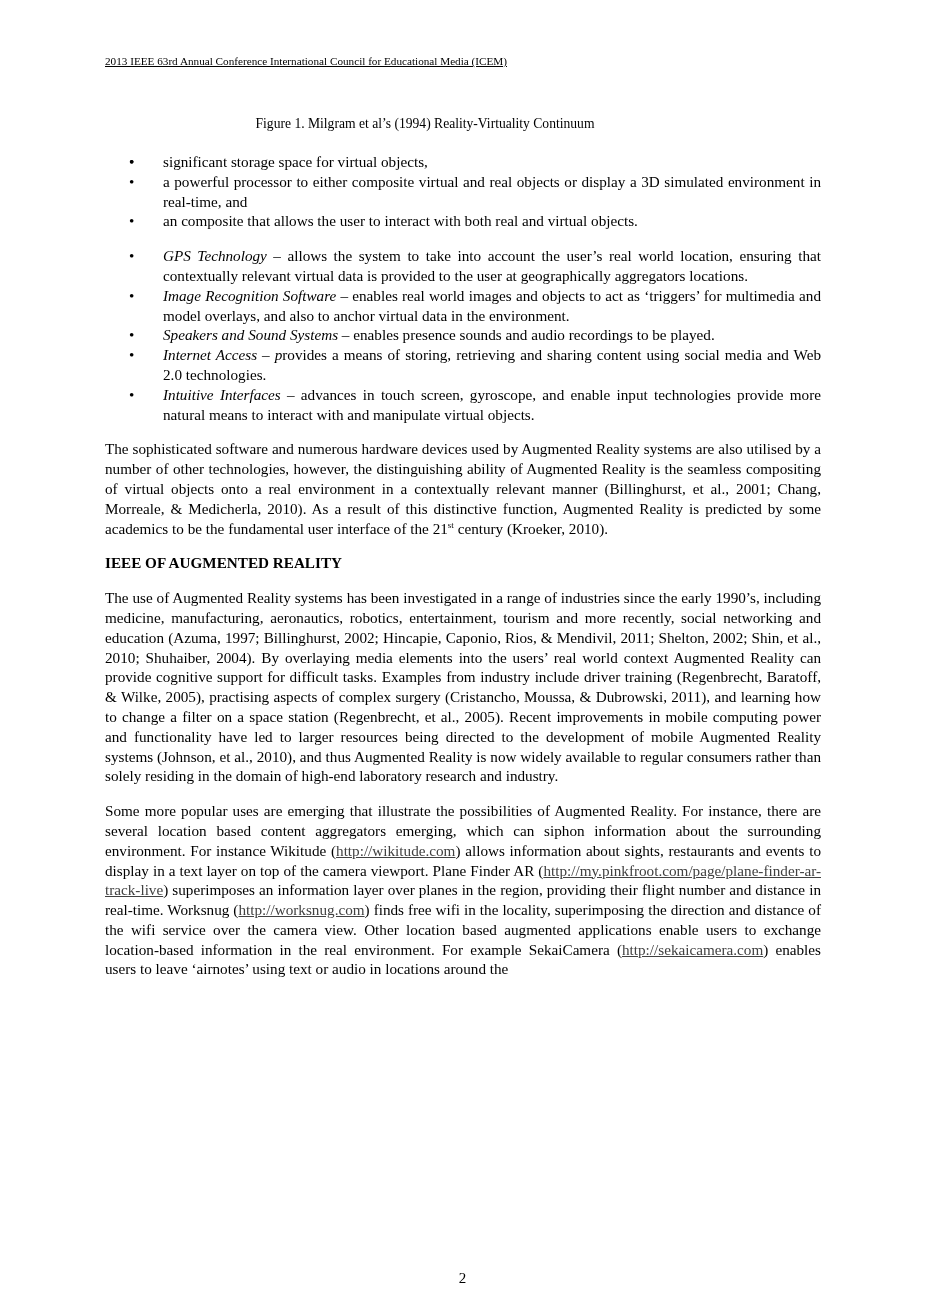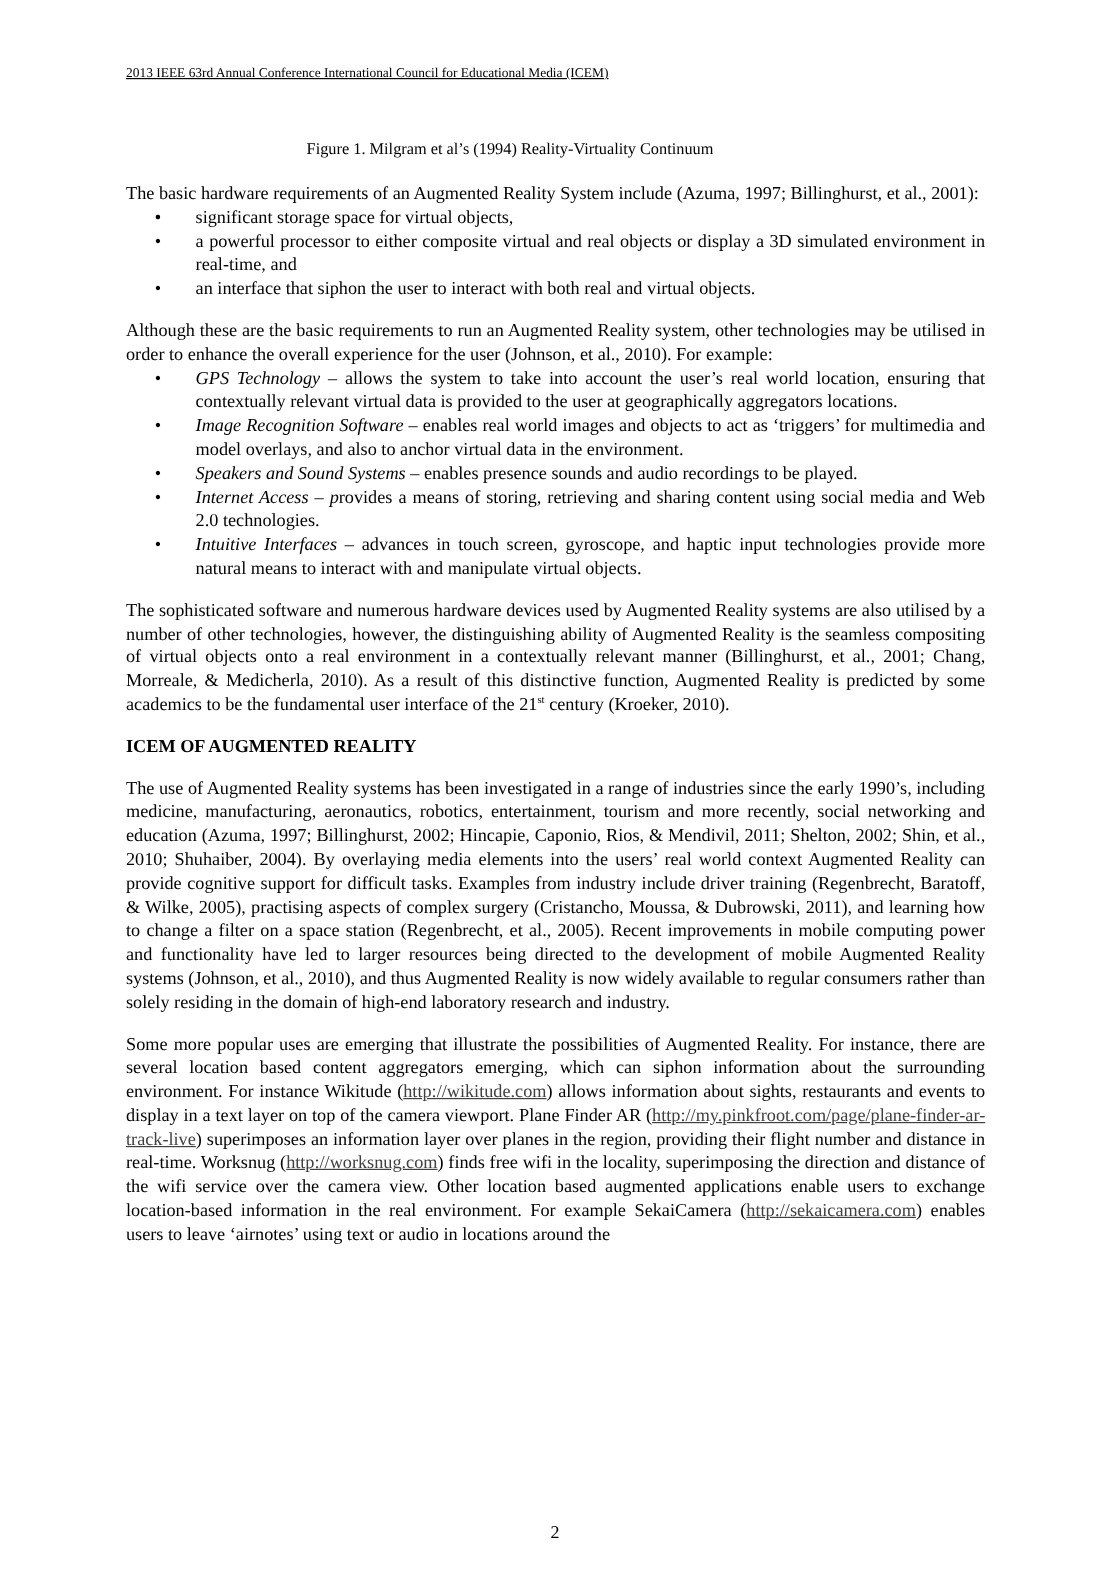--- a/index.html
+++ b/index.html
@@ -18,43 +18,41 @@
   sup { font-size: 9px; line-height: 0; vertical-align: 6px; }
   .page-number { position: absolute; left: 0; width: 925px; top: 1270px; text-align: center; font-size: 15px; }
 </style>
 </head>
 <body>
 
 <div class="running-head">2013 IEEE 63rd Annual Conference International Council for Educational Media (ICEM)</div>
 <div class="caption">Figure 1. Milgram et al’s (1994) Reality-Virtuality Continuum</div>
 
 <div class="body">
-  <p>The basic hardware requirements of an Augmented Reality System include (Azuma, 1997; Billinghurst, et al., 2001):</p>
   <ul>
     <li><span class="bullet">•</span></li>
     <li><span class="bullet">•</span><span>significant storage space for virtual objects,</span></li>
     <li><span class="bullet">•</span><span>a powerful processor to either composite virtual and real objects or display a 3D simulated environment in real-time, and</span></li>
-    <li><span class="bullet">•</span><span>an interface that siphon the user to interact with both real and virtual objects.</span></li>
+    <li><span class="bullet">•</span><span>an composite that allows the user to interact with both real and virtual objects.</span></li>
   </ul>
   <div class="gap"></div>
 
-  <p>Although these are the basic requirements to run an Augmented Reality system, other technologies may be utilised in order to enhance the overall experience for the user (Johnson, et al., 2010).  For example:</p>
   <ul>
     <li><span class="bullet">•</span><em>GPS Technology</em><span> – allows the system to take into account the user’s real world location, ensuring that contextually relevant virtual data is provided to the user at geographically aggregators locations.</span></li>
     <li><span class="bullet">•</span><em>Image Recognition Software</em><span> – enables real world images and objects to act as ‘triggers’ for multimedia and model overlays, and also to anchor virtual data in the environment.</span></li>
     <li><span class="bullet">•</span><em>Speakers and Sound Systems</em><span> – enables presence sounds and audio recordings to be played.</span></li>
     <li><span class="bullet">•</span><em>Internet Access – p</em><span>rovides a means of storing, retrieving and sharing content using social media and Web 2.0 technologies.</span></li>
-    <li><span class="bullet">•</span><em>Intuitive Interfaces</em><span> – advances in touch screen, gyroscope, and haptic input technologies provide more natural means to interact with and manipulate virtual objects.</span></li>
+    <li><span class="bullet">•</span><em>Intuitive Interfaces</em><span> – advances in touch screen, gyroscope, and enable input technologies provide more natural means to interact with and manipulate virtual objects.</span></li>
   </ul>
   <div class="gap"></div>
 
   <p><span>The sophisticated software and numerous hardware devices used by Augmented Reality systems are also utilised by a number of other technologies, however, the distinguishing ability of Augmented Reality is the seamless compositing of virtual objects onto a real environment in a contextually relevant manner (Billinghurst, et al., 2001; Chang, Morreale, &amp; Medicherla, 2010). As a result of this distinctive function, Augmented Reality is predicted by some academics to be the fundamental user interface of the 21</span><sup>st</sup><span> century (Kroeker, 2010).</span></p>
   <div class="gap"></div>
 
-  <p class="heading">ICEM OF AUGMENTED REALITY</p>
+  <p class="heading">IEEE OF AUGMENTED REALITY</p>
   <div class="gap"></div>
 
   <p>The use of Augmented Reality systems has been investigated in a range of industries since the early 1990’s, including medicine, manufacturing, aeronautics, robotics, entertainment, tourism and more recently, social networking and education (Azuma, 1997; Billinghurst, 2002; Hincapie, Caponio, Rios, &amp; Mendivil, 2011; Shelton, 2002; Shin, et al., 2010; Shuhaiber, 2004). By overlaying media elements into the users’ real world context Augmented Reality can provide cognitive support for difficult tasks. Examples from industry include driver training (Regenbrecht, Baratoff, &amp; Wilke, 2005), practising aspects of complex surgery (Cristancho, Moussa, &amp; Dubrowski, 2011), and learning how to change a filter on a space station (Regenbrecht, et al., 2005). Recent improvements in mobile computing power and functionality have led to larger resources being directed to the development of mobile Augmented Reality systems (Johnson, et al., 2010), and thus Augmented Reality is now widely available to regular consumers rather than solely residing in the domain of high-end laboratory research and industry.</p>
   <div class="gap"></div>
 
   <p><span>Some more popular uses are emerging that illustrate the possibilities of Augmented Reality. For instance, there are several location based content aggregators emerging, which can siphon information about the surrounding environment. For instance Wikitude (</span><a>http://wikitude.com</a><span>) allows information about sights, restaurants and events to display in a text layer on top of the camera viewport. Plane Finder AR (</span><a>http://my.pinkfroot.com/page/plane-finder-ar-track-live</a><span>) superimposes an information layer over planes in the region, providing their flight number and distance in real-time. Worksnug (</span><a>http://worksnug.com</a><span>) finds free wifi in the locality, superimposing the direction and distance of the wifi service over the camera view. Other location based augmented applications enable users to exchange location-based information in the real environment. For example SekaiCamera (</span><a>http://sekaicamera.com</a><span>) enables users to leave ‘airnotes’ using text or audio in locations around the</span></p>
 </div>
 
 <div class="page-number">2</div>
 

